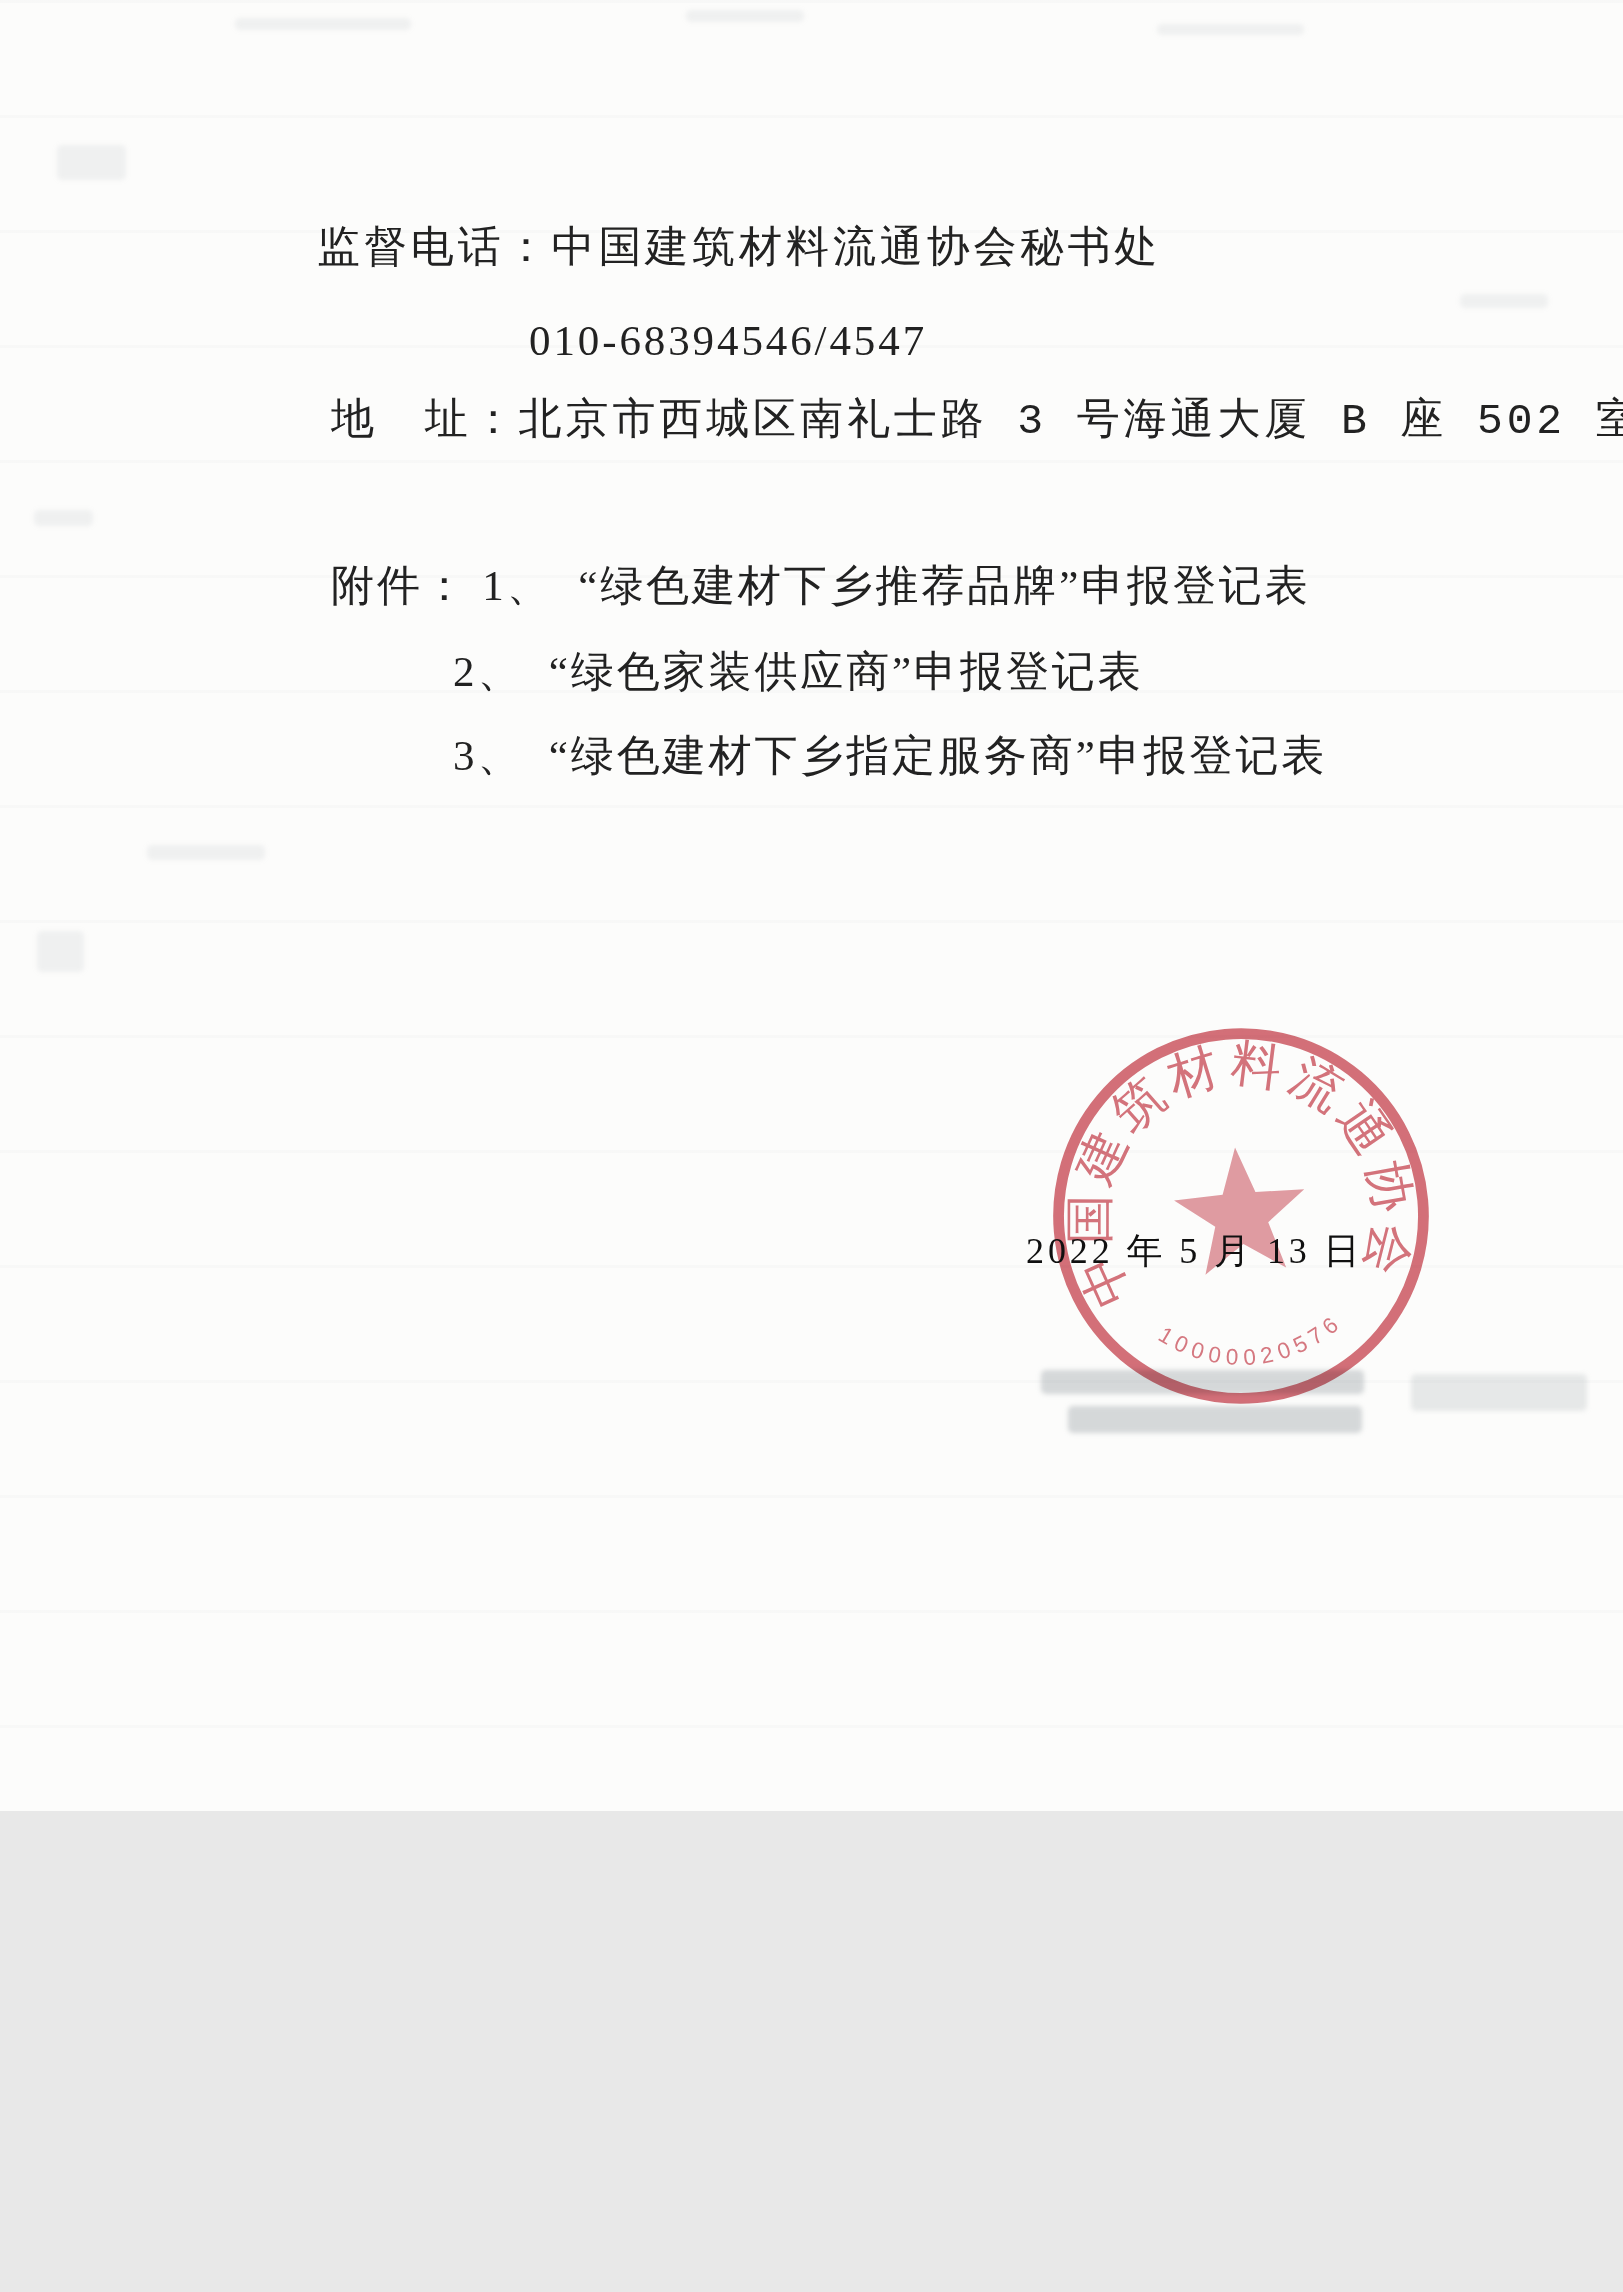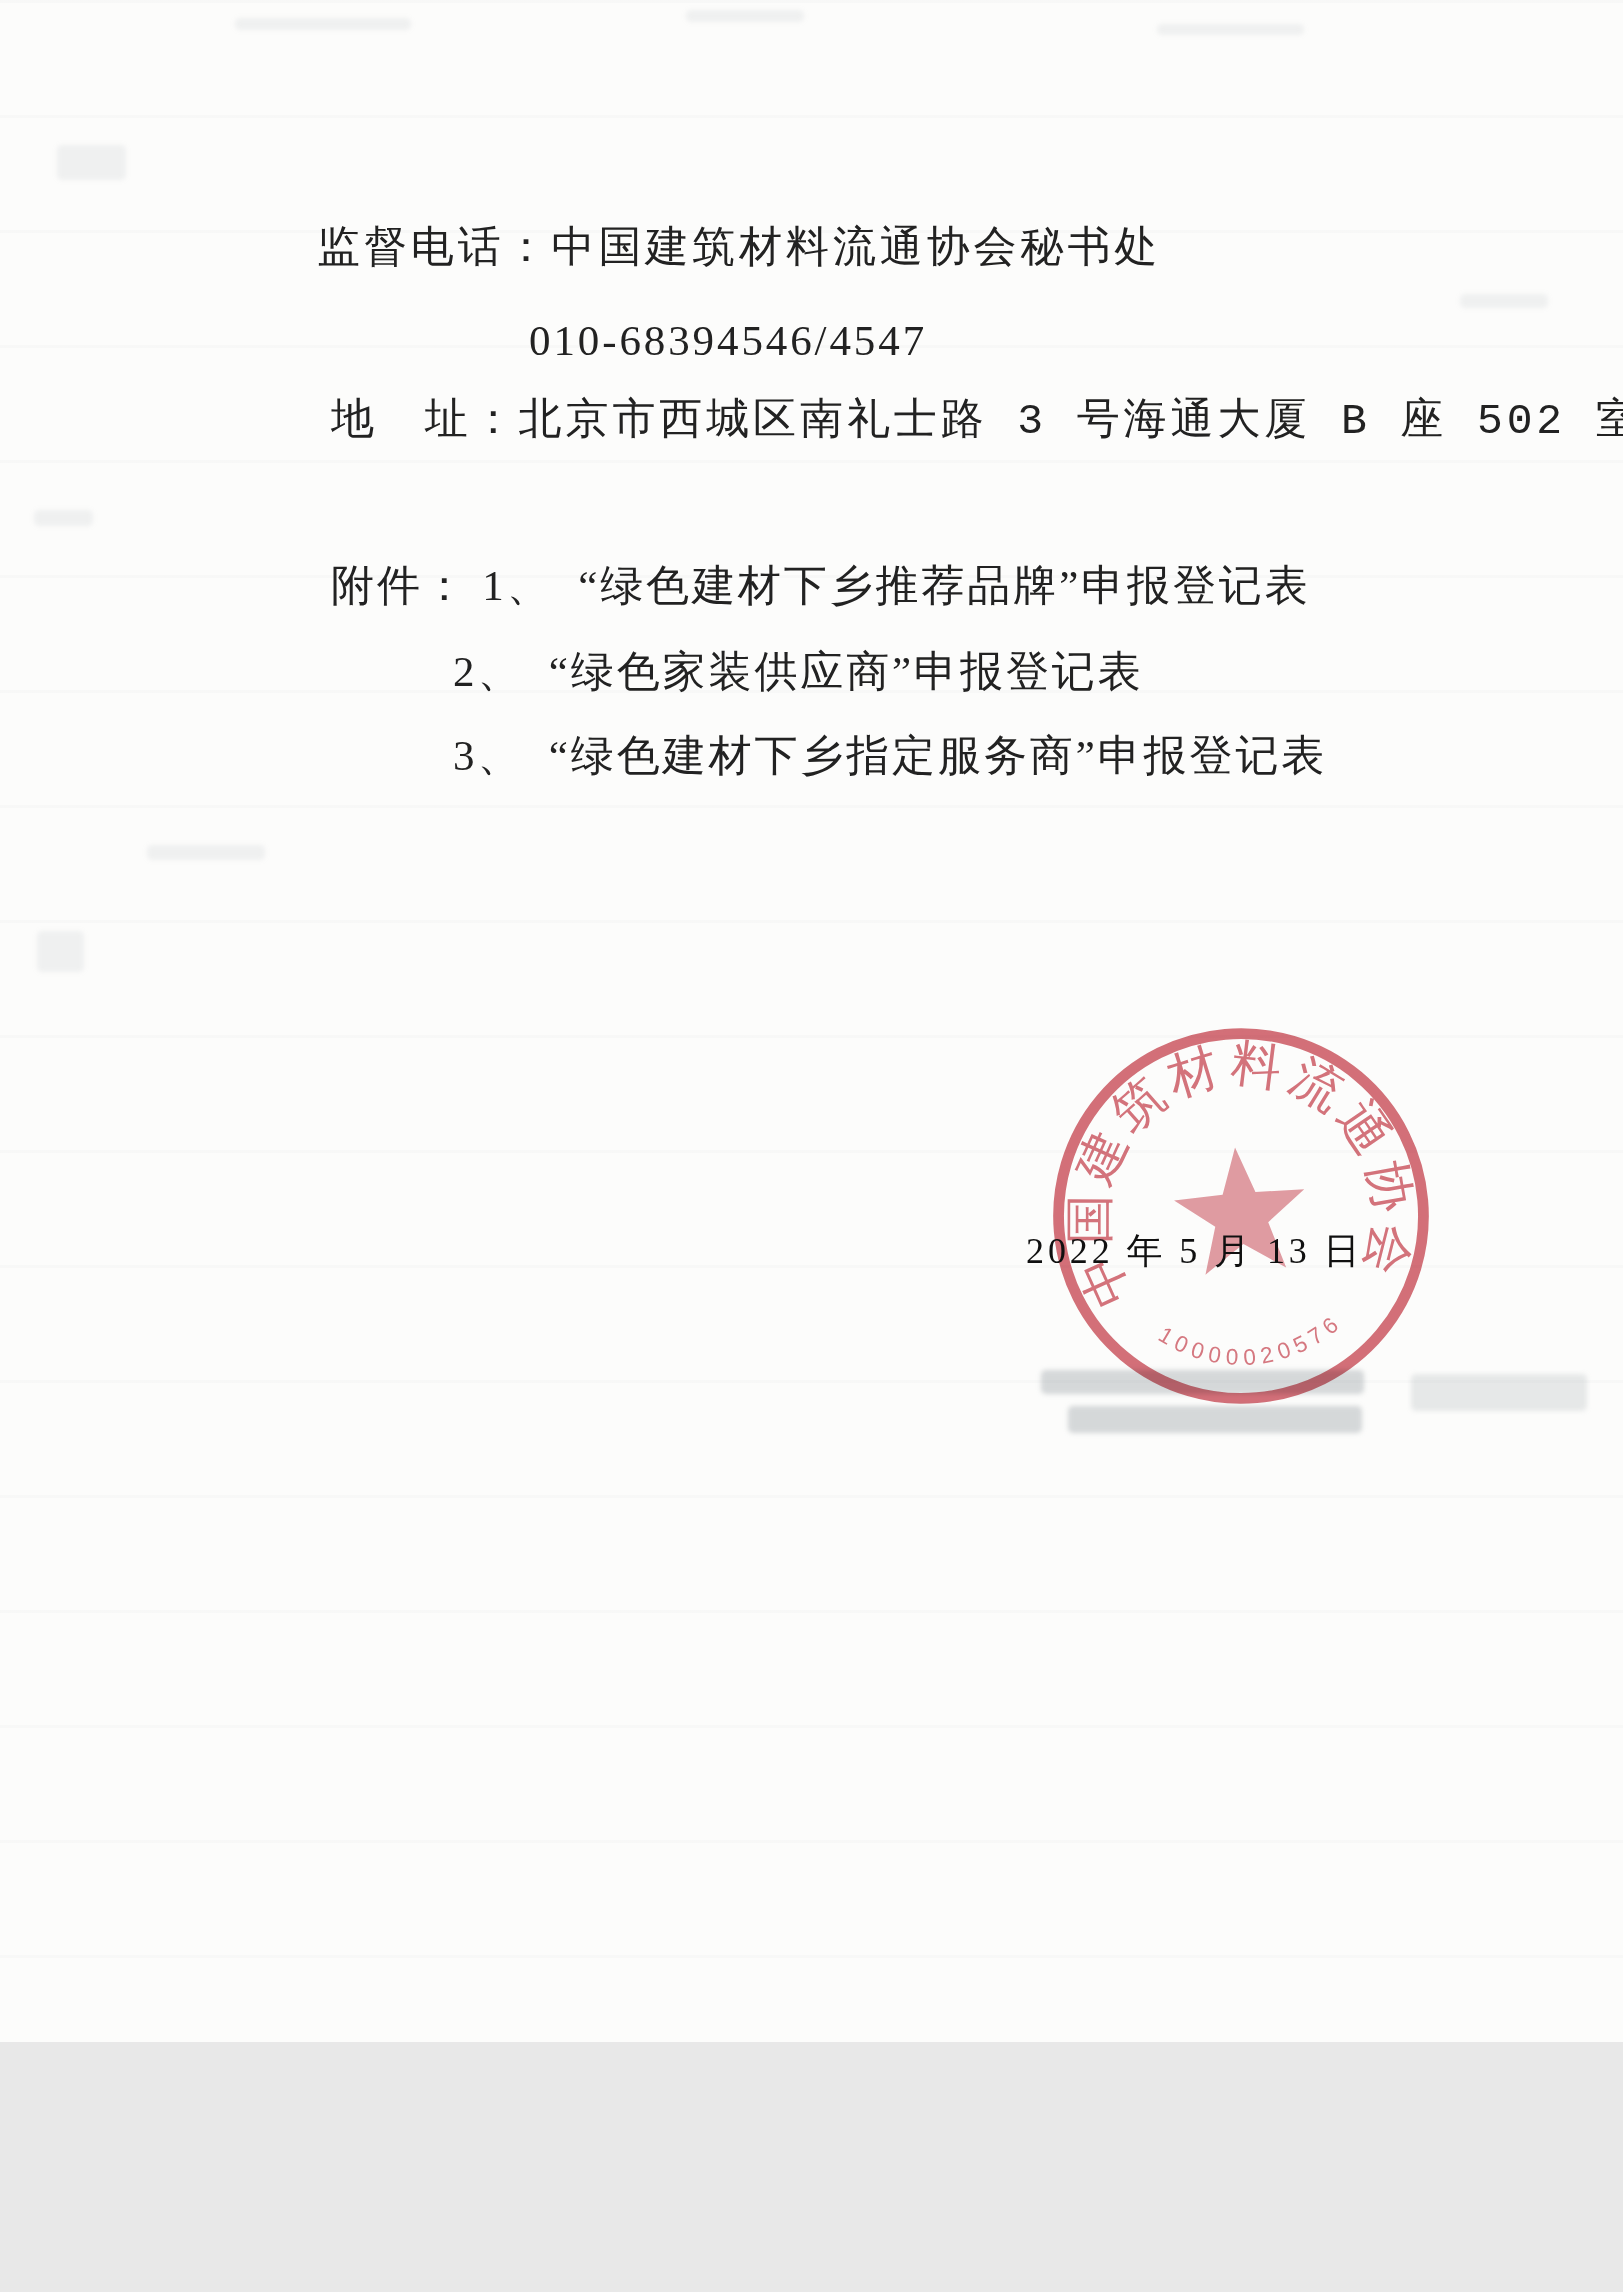--- a/index.html
+++ b/index.html
@@ -1,18 +1,18 @@
 <!DOCTYPE html>
 <html><head>
 <meta charset="utf-8">
 <style>
   html,body{margin:0;padding:0;background:#e8e8e8;}
   .page{
     position:relative;
-    width:1623px;height:2042px;
+    width:1623px;height:1811px;
     margin:0 auto;
     background:#fcfcfb;
     overflow:hidden;
     font-family:"Liberation Serif","DejaVu Serif",serif;
     color:#1d1d1d;
   }
   
   .page::before{
     content:"";
     position:absolute;inset:0;

